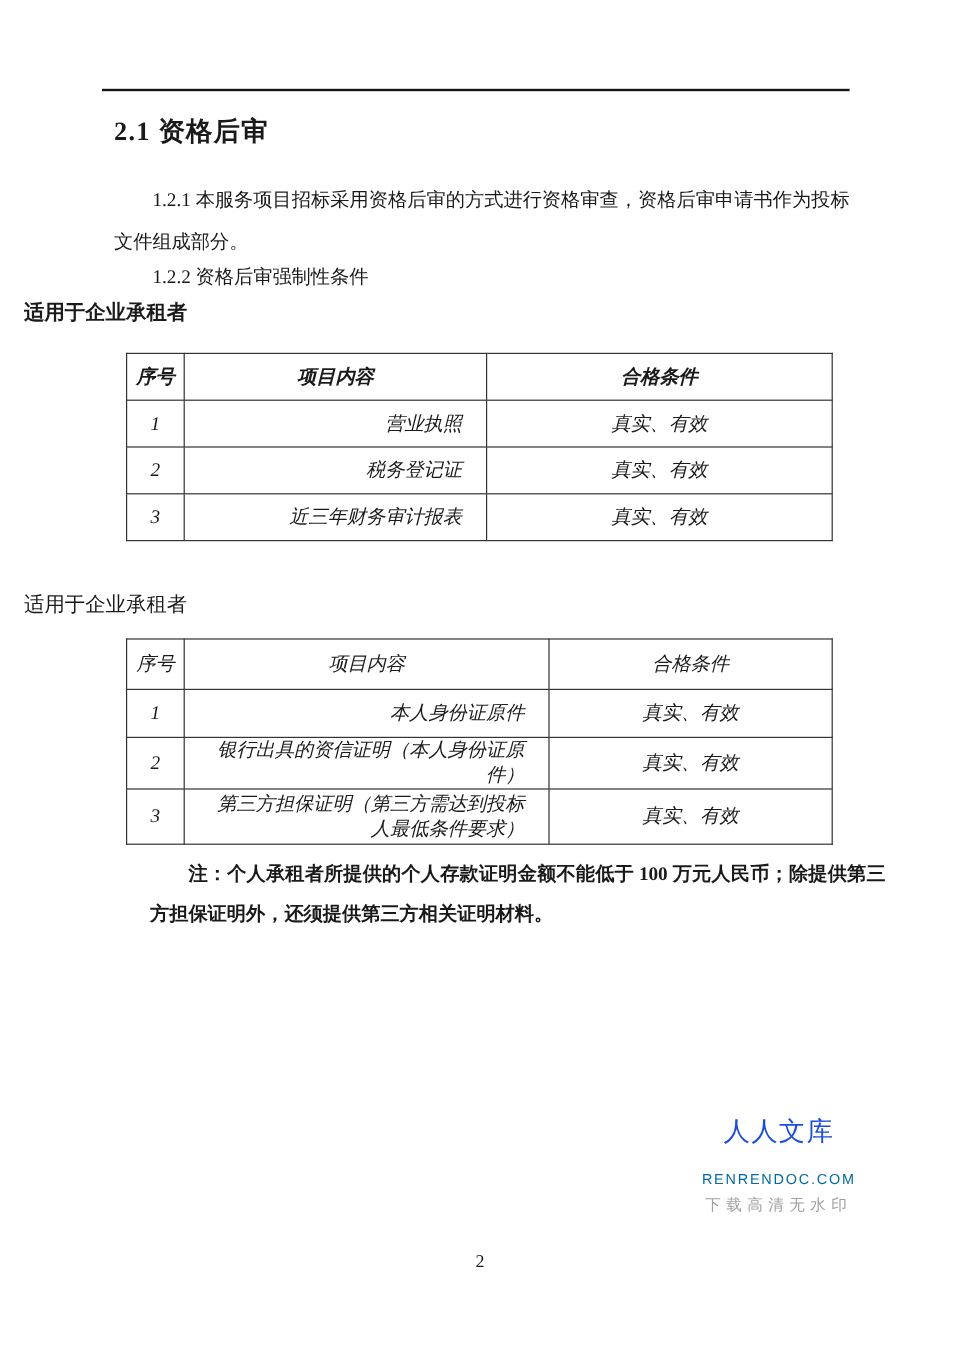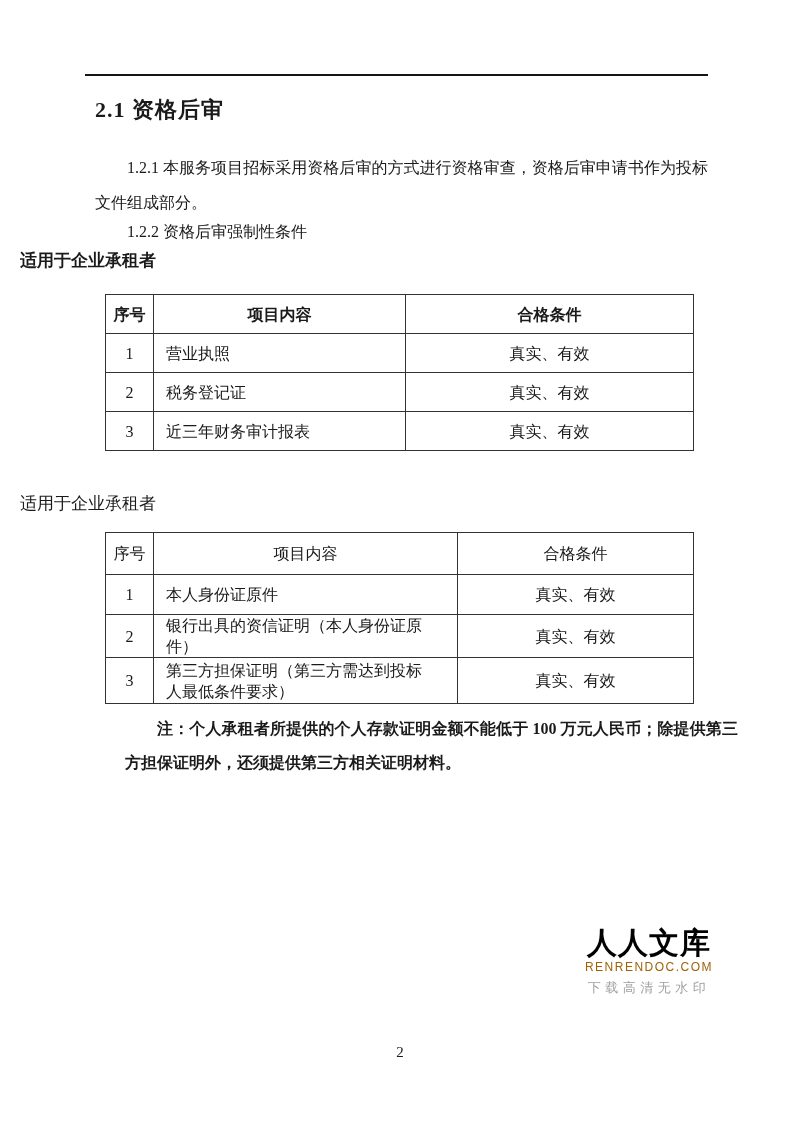--- a/index.html
+++ b/index.html
@@ -25,56 +25,56 @@
   .para-121 { top:150px; }
   .para-122 { top:219px; line-height:25px; }
   .tbl-caption {
     position:absolute; left:20px; width:768px; text-align:left;
     font-size:17px;
   }
   .caption-1 { top:249px; font-weight:bold; }
   .caption-2 { top:492px; font-weight:normal; }
   table.qual-table {
     position:absolute; left:105px; width:588px;
-    border-collapse:collapse; table-layout:fixed;
+    border-collapse:collapse; table-layout:fixed;font-style:italic;
   }
   .t1 { top:294px; }
   .t2 { top:532px; }
   .qual-table th, .qual-table td {
     border:1.5px solid #333333;
     font-size:16px; vertical-align:middle;
     text-align:center; line-height:21px;
   }
   .t1 th { font-weight:bold; }
   .t2 th { font-weight:normal; }
-  .qual-table td.item { text-align:left; padding-left:12px; padding-right:20px; }
+  .qual-table td.item { text-align:right; padding-left:12px; padding-right:20px; }
   .t1 col.c1 { width:48px; } .t1 col.c2 { width:252px; } .t1 col.c3 { width:288px; }
   .t2 col.c1 { width:48px; } .t2 col.c2 { width:304px; } .t2 col.c3 { width:236px; }
   .t1 tr { height:39px; }
   .t2 tr.hrow { height:42px; }
   .t2 tr.r1 { height:40px; }
   .t2 tr.r2 { height:36px; }
   .t2 tr.r3 { height:46px; }
   .note {
     position:absolute; left:95px; top:712px; width:613px;
     font-size:16px; font-weight:bold; line-height:34px;
     text-indent:32px; text-align:justify;margin-left:30px;
   }
   .watermark {
     position:absolute; left:583px; top:926px; width:132px;
     text-align:center; user-select:none;
   }
   .wm-brand {
-    font-size:30px; line-height:34px; letter-spacing:1px;
-    color:#000000; font-weight:bold;
+    font-size:22px; line-height:34px; letter-spacing:1px;
+    color:#1d4ed8; font-weight:normal;
     font-family:"Liberation Serif","DejaVu Serif",serif;
   }
   .wm-domain {
-    margin-top:0; font-size:12px; letter-spacing:1.5px;
-    color:#a16207;
+    margin-top:16px; font-size:12px; letter-spacing:1.5px;
+    color:#0369a1;
     font-family:"Liberation Sans","DejaVu Sans",sans-serif;
   }
   .wm-tagline {
     margin-top:5px; font-size:13px; letter-spacing:4.5px;
     color:#a0a0a0;
     font-family:"Liberation Sans","DejaVu Sans",sans-serif;
   }
   .page-number {
     position:absolute; left:0; top:1044px; width:800px;
     text-align:center; font-size:15px;

